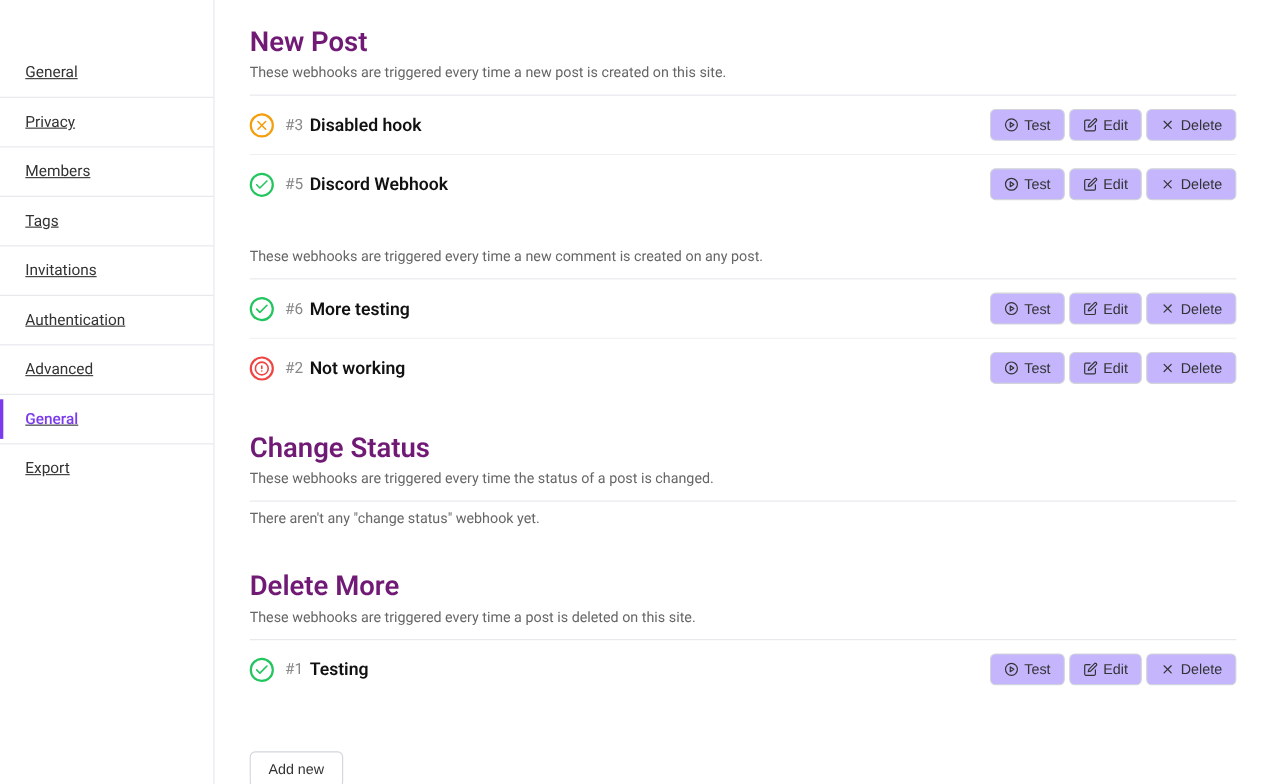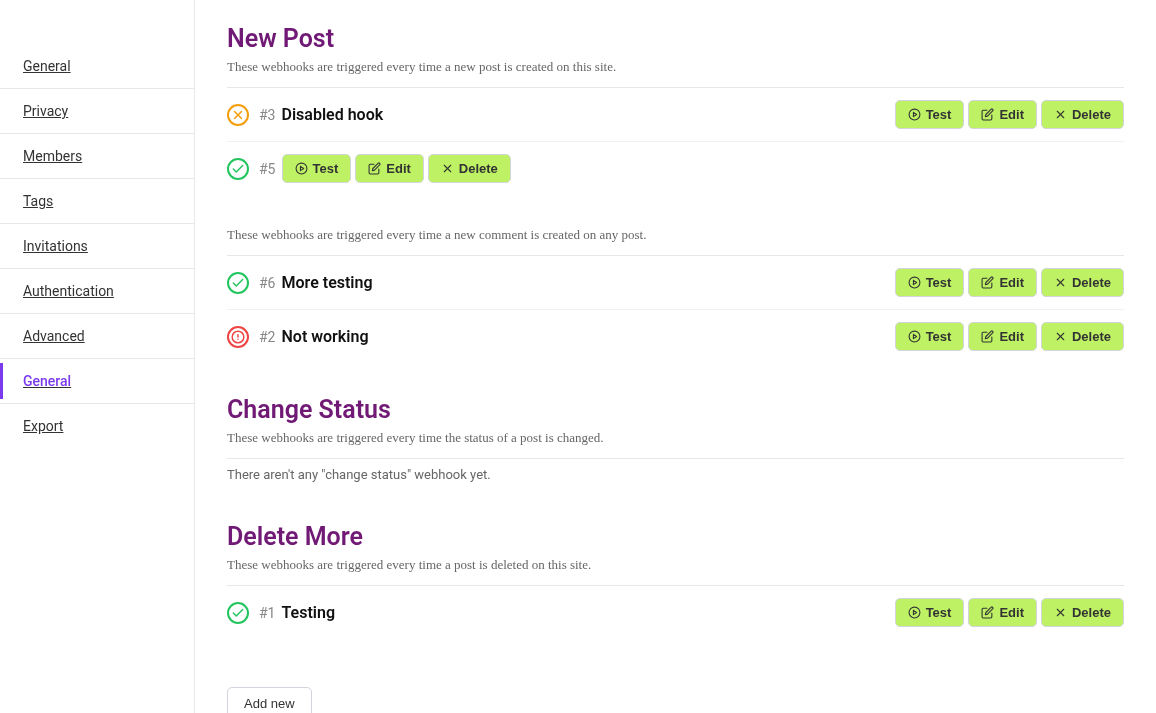--- a/index.html
+++ b/index.html
@@ -14,36 +14,36 @@
     .sidebar-item { display: block; padding: 10px 20px; font-size: 14px; color: #333; cursor: pointer; border-left: 3px solid transparent; text-decoration: none; }
     .sidebar-item.active { color: #7c3aed; border-left: 3px solid #7c3aed; font-weight: 500; }
     .sidebar-separator { height: 1px; background: #e5e7eb; margin: 4px 0; }
 
     
     .main { flex: 1; padding: 24px 32px; overflow-y: auto; }
 
     
     .section { margin-bottom: 32px; }
     .section-title { font-size: 25px; font-weight: 600; color: #701a75; margin-bottom: 6px; }
-    .section-desc { font-size: 13px; color: #666; margin-bottom: 12px; font-family: Liberation Serif, serif; }
+    .section-desc { font-size: 13px; color: #666; margin-bottom: 12px; }
     .section-empty { font-size: 13px; color: #666; padding: 8px 0; }
     .section-divider { height: 1px; background: #e5e7eb; margin: 0; }
 
     
     .webhook-row { display: flex; align-items: center; padding: 12px 0; border-bottom: 1px solid #f0f0f0; }
     .webhook-row:last-of-type { border-bottom: none; }
     .webhook-status { width: 22px; height: 22px; border-radius: 50%; flex-shrink: 0; display: flex; align-items: center; justify-content: center; margin-right: 10px; }
     .webhook-status.success { border: 2px solid #22c55e; color: #22c55e; }
     .webhook-status.disabled { border: 2px solid #f59e0b; color: #f59e0b; }
     .webhook-status.error { border: 2px solid #ef4444; color: #ef4444; }
     .webhook-status svg { width: 14px; height: 14px; }
     .webhook-id { font-size: 14px; color: #888; margin-right: 6px; }
     .webhook-name { font-size: 16px; font-weight: 600; color: #111; flex: 1; }
     .webhook-actions { display: flex; gap: 4px; }
-    .btn { display: flex; align-items: center; gap: 5px; padding: 6px 12px; font-size: 13px; border: 1px solid #d1d5db; background: #bef264; border-radius: 5px; cursor: pointer; color: #333; font-weight: bold; }
+    .btn { display: flex; align-items: center; gap: 5px; padding: 6px 12px; font-size: 13px; border: 1px solid #d1d5db; background: #c4b5fd; border-radius: 5px; cursor: pointer; color: #333; }
     .btn-icon { width: 13px; height: 13px; }
 
     
     .add-new-btn { margin-top: 16px; padding: 8px 16px; font-size: 13px; border: 1px solid #d1d5db; background: #fff; border-radius: 5px; cursor: pointer; color: #333; }
   </style>
 </head>
 <body>
 
 <div class="sidebar">
   <div class="sidebar-header">
@@ -100,20 +100,21 @@
             </svg>Delete</button>
         </div>
       </div>
       <div class="webhook-row">
         <div class="webhook-status success">
           <svg viewBox="0 0 24 24" fill="none" stroke="currentColor" stroke-width="2.5" stroke-linecap="round" stroke-linejoin="round">
             <polyline points="20 6 9 17 4 12"></polyline>
           </svg>
         </div>
         <span class="webhook-id">#5</span>
+        <span class="webhook-name">Discord Webhook</span>
         <div class="webhook-actions">
           <button class="btn"><svg class="btn-icon" viewBox="0 0 24 24" fill="none" stroke="currentColor" stroke-width="2" stroke-linecap="round" stroke-linejoin="round">
               <circle cx="12" cy="12" r="10"></circle>
               <polyline points="10 8 16 12 10 16 10 8"></polyline>
             </svg>Test</button>
           <button class="btn"><svg class="btn-icon" viewBox="0 0 24 24" fill="none" stroke="currentColor" stroke-width="2" stroke-linecap="round" stroke-linejoin="round">
               <path d="M11 4H4a2 2 0 0 0-2 2v14a2 2 0 0 0 2 2h14a2 2 0 0 0 2-2v-7"></path>
               <path d="M18.5 2.5a2.121 2.121 0 0 1 3 3L12 15l-4 1 1-4 9.5-9.5z"></path>
             </svg>Edit</button>
           <button class="btn"><svg class="btn-icon" viewBox="0 0 24 24" fill="none" stroke="currentColor" stroke-width="2" stroke-linecap="round" stroke-linejoin="round">

